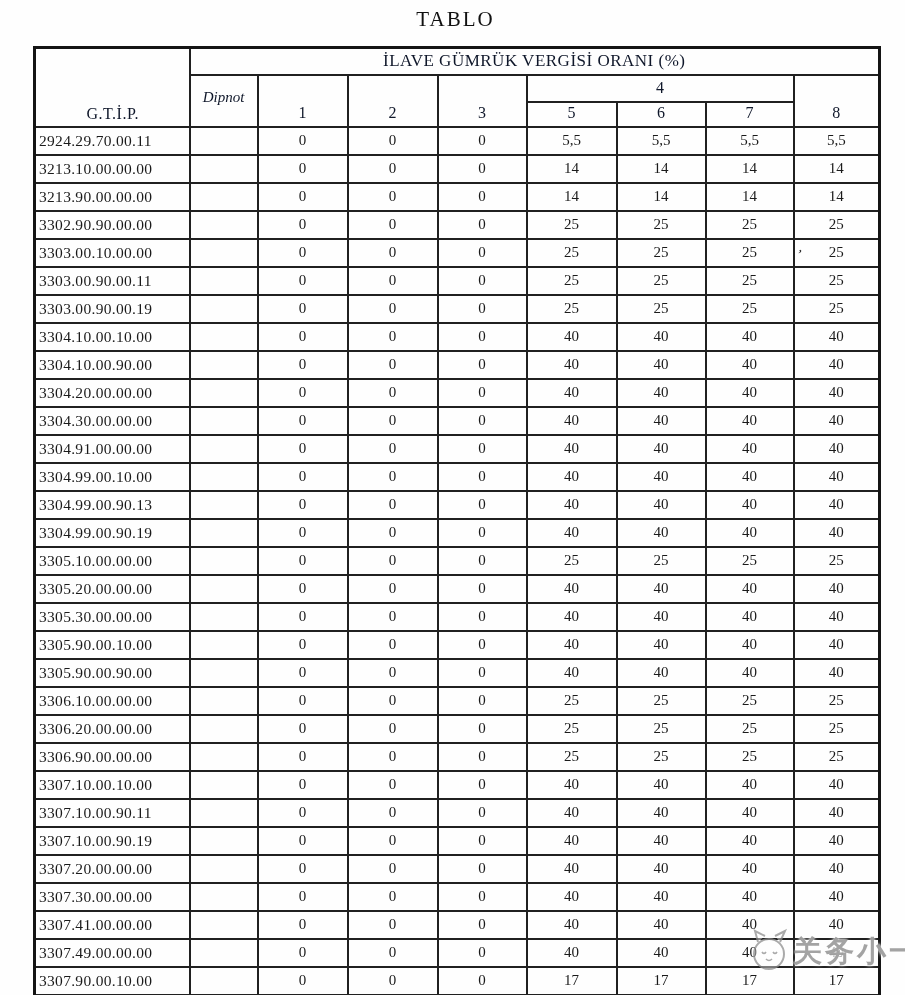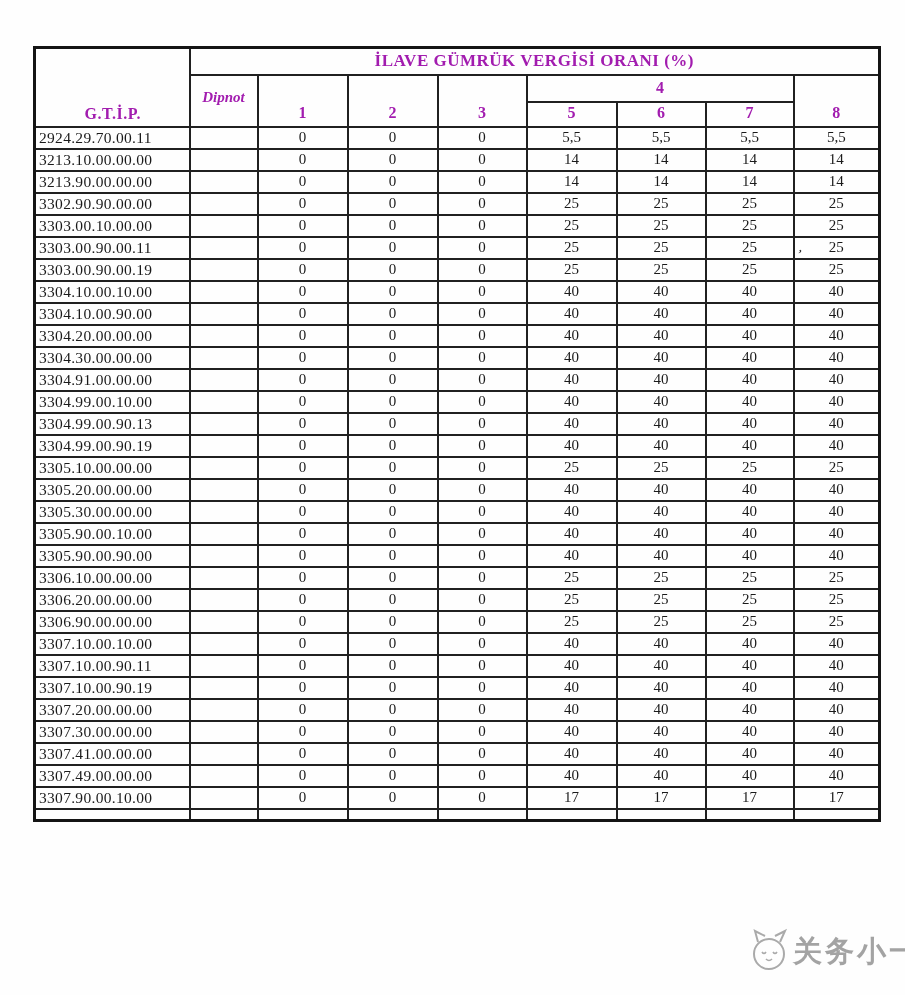--- a/index.html
+++ b/index.html
@@ -19,28 +19,28 @@
     border:3px solid #141414;
   }
   th,td{
     border:2px solid #202020;
     padding:0;margin:0;overflow:hidden;white-space:nowrap;
   }
   
   tr.hA{height:27px;}
   tr.hB{height:27px;}
   tr.hC{height:25px;}
-  th{font-weight:bold;color:#a21caf;margin-left:31px;}
+  th{font-weight:normal;color:#0f172a;margin-left:31px;}
   th.main-h{font-size:17px;letter-spacing:.5px;text-align:center;vertical-align:middle;}
   th.gtip-h{font-size:16px;text-align:center;vertical-align:bottom;padding:0 3px 3px 4px;letter-spacing:.5px;}
   th.dipnot-h{font-style:italic;font-size:15px;text-align:center;vertical-align:bottom;padding-bottom:20px;}
   th.num-h{font-size:16px;text-align:center;vertical-align:bottom;padding-bottom:4px;}
   th.four-h{font-size:16px;text-align:center;vertical-align:middle;}
   
-  tbody tr{height:22px;}
+  tbody tr{height:28px;}
   td{font-size:15px;vertical-align:middle;}
   td.gtip{text-align:left;padding-left:3px;font-size:15.5px;letter-spacing:.3px;}
   td.val{text-align:center;}
   tr.partial{height:12px;}
   tr.partial td{border-bottom:none;}
   
   .watermark{
     position:absolute;left:749px;top:926px;z-index:5;
     display:flex;align-items:center;pointer-events:none;
     color:rgba(125,125,125,.8);
@@ -56,20 +56,21 @@
   .scan-artifact{
     position:absolute;left:797px;top:247px;z-index:4;
     font-size:14px;color:#222;transform:rotate(12deg);
   }
 </style>
 </head>
 <body>
 
 <div class="page">
 
+  <div class="doc-title">TABLO</div>
 
   <table class="tariff">
     <colgroup>
       <col style="width:155px">
         <col style="width:68px">
         <col style="width:90px">
       <col style="width:90px">
         <col style="width:89px">
         <col style="width:90px">
       <col style="width:89px">

